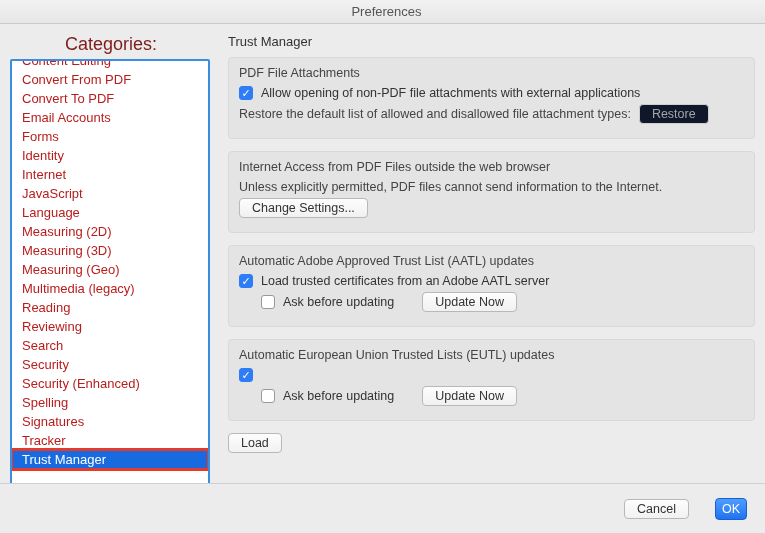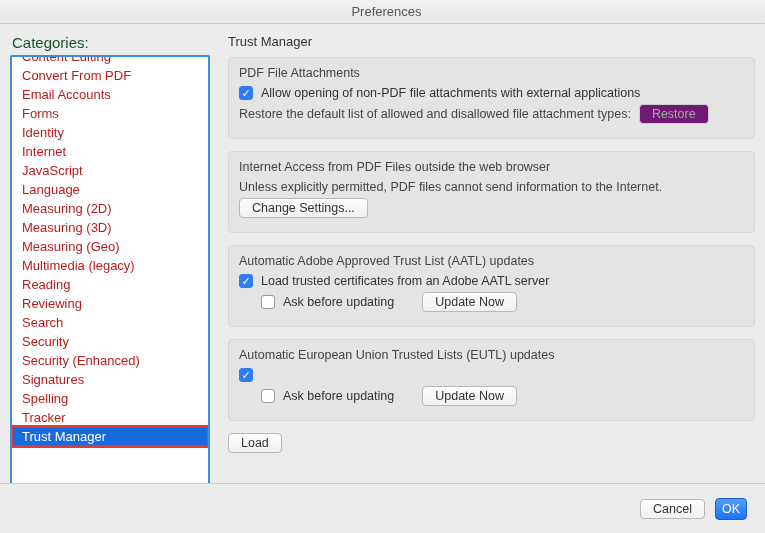--- a/index.html
+++ b/index.html
@@ -22,21 +22,21 @@
     font-size:13px;
     color:#555;
     padding-left:8px;
   }
   .content {
     display:flex;
     height:calc(100% - 24px - 50px);
     padding:6px 10px 0 10px;
   }
   .left-col { width:200px; }
-  .cat-label { font-size:15px; color:#14532d; margin:4px 0 4px 2px; }
+  .cat-label { font-size:18px; color:#7f1d1d; margin:4px 0 4px 2px;text-align:center; }
   .cat-box {
     border:2px solid #3a8de0;
     border-radius:2px;
     background:#fff;
     height:462px;
     overflow:hidden;
     position:relative;
   }
   .cat-scroll {
     position:absolute;
@@ -95,74 +95,75 @@
     border:1px solid #b8b8b8;
     border-radius:4px;
     padding:2px 12px;
     font-size:12.5px;
     color:#333;
     cursor:default;
   }
   .btn.disabled {
     color:#a5a5a5;
     border-color:#cfcfcf;
-    background:#701a75;
+    background:#0f172a;
   }
   .btn.primary {
     background:linear-gradient(#4f9dff,#1f73f0);
     border:1px solid #1860d0;
     color:#fff;
     padding:3px 6px;
   }
   .footer {
     position:absolute;
     bottom:0; left:0; right:0;
     height:50px;
     border-top:1px solid #cfcfcf;
     background:#ececec;
     display:flex;
     justify-content:flex-end;
     align-items:center;
     padding-right:18px;
-    gap:10px;
+    gap:26px;
   }
   .desc { font-size:12.5px; color:#444; }
   .help-row { margin-top:2px; }
 </style>
 </head>
 <body>
 
 <div class="titlebar">
   <span>Preferences</span>
 </div>
 
 <div class="content">
   <div class="left-col">
     <div class="cat-label">Categories:</div>
     <div class="cat-box">
       <div class="cat-scroll" id="cat-scroll">
           <div class="cat-item">Content Editing</div>
           <div class="cat-item">Convert From PDF</div>
+          <div class="cat-item">Convert To PDF</div>
           <div class="cat-item">Email Accounts</div>
           <div class="cat-item">Forms</div>
           <div class="cat-item">Identity</div>
           <div class="cat-item">Internet</div>
           <div class="cat-item">JavaScript</div>
           <div class="cat-item">Language</div>
           <div class="cat-item">Measuring (2D)</div>
           <div class="cat-item">Measuring (3D)</div>
           <div class="cat-item">Measuring (Geo)</div>
           <div class="cat-item">Multimedia (legacy)</div>
           <div class="cat-item">Reading</div>
           <div class="cat-item">Reviewing</div>
           <div class="cat-item">Search</div>
           <div class="cat-item">Security</div>
           <div class="cat-item">Security (Enhanced)</div>
+          <div class="cat-item">Spelling</div>
           <div class="cat-item">Signatures</div>
-          <div class="cat-item">Spelling</div>
           <div class="cat-item">Tracker</div>
           <div class="cat-item selected">Trust Manager</div>
         </div>
     </div>
   </div>
 
   <div class="right-col">
     <div class="panel-title">Trust Manager</div>
 
     <div class="group">

